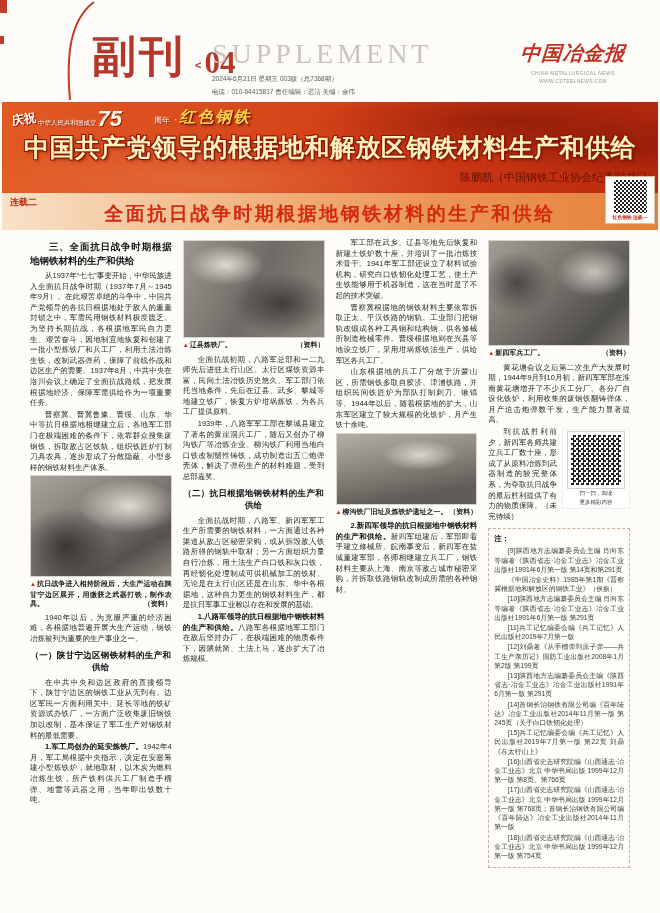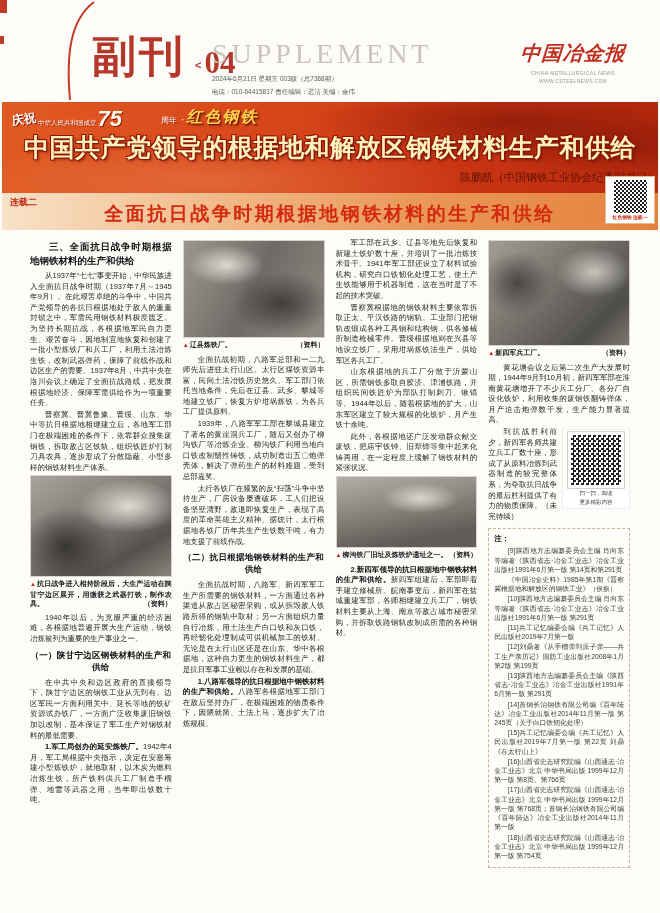--- a/index.html
+++ b/index.html
@@ -26,21 +26,21 @@
   .hero{position:relative;height:91px;background:linear-gradient(95deg,#e05a22 0%,#dd5120 18%,#d64419 45%,#c93513 70%,#b92a0e 100%);overflow:hidden;}
   .hero::before{content:"";position:absolute;inset:0;background:
     radial-gradient(ellipse 50% 60% at 78% 22%, rgba(110,14,2,.55), transparent 62%),
     radial-gradient(ellipse 38% 55% at 95% 50%, rgba(110,14,2,.45), transparent 60%),
     radial-gradient(ellipse 60% 70% at 32% 88%, rgba(255,205,155,.22), transparent 65%);}
   .hero > *{position:relative;z-index:1;}
   .badge{position:absolute;left:10px;top:5px;display:flex;align-items:flex-end;color:#fff;z-index:2;}
   .b-qz{font-size:12px;font-weight:800;transform:rotate(-8deg);text-shadow:1px 1px 0 #8a1504;}
   .b-small{font-size:6.5px;margin:0 1px 2px 2px;max-width:60px;line-height:7px;text-shadow:1px 1px 0 #8a1504;}
   .b-75{font-size:22px;font-weight:900;font-style:italic;color:#fffbe8;line-height:.8;text-shadow:1px 1px 0 #8a1504;}
-  .b-zhou{font-size:8px;margin:0 2px 2px 15px;text-shadow:1px 1px 0 #8a1504;padding-left:24px;}
+  .b-zhou{font-size:8px;margin:0 2px 2px 8px;text-shadow:1px 1px 0 #8a1504;padding-left:24px;}
   .b-dot{font-size:10px;margin:0 2px 3px;}
   .b-red{font-size:16px;font-weight:900;font-style:italic;color:#ffd24a;letter-spacing:2px;text-shadow:1px 1px 0 #7d1403,2px 2px 2px rgba(70,8,0,.5);}
   .hero-title{margin:34px 12px 0;text-align:center;font-size:25px;font-weight:900;color:#fdf2bd;letter-spacing:.5px;line-height:1.1;
       text-shadow:1px 1px 0 #8a1504,-1px -1px 0 #8a1504,1px -1px 0 #8a1504,-1px 1px 0 #8a1504,2px 2px 3px rgba(90,10,0,.55);font-family:Liberation Mono, monospace;}
   .hero-byline{text-align:right;font-size:11px;color:#5e1203;margin-top:6px;}
   .serial{position:relative;height:37px;background:linear-gradient(90deg,#f8e2c8 0%,#f2bd8d 30%,#ea9657 65%,#e4823c 100%);}
   .serial-label{position:absolute;left:8px;top:3px;color:#c3290f;font-weight:800;font-size:9px;}
   .serial-title{margin:0;padding-top:8px;text-align:center;font-size:19px;font-weight:900;color:#d2290f;letter-spacing:2.5px;}
   .hero-qr{position:absolute;right:4px;top:75px;width:42px;background:#fff;padding:3px 3px 2px;box-shadow:0 0 0 1px #e0bd94;z-index:3;text-align:center;}
   .hero-qr-img{width:33px;height:33px;margin:0 auto;background:repeating-conic-gradient(#1c1c1c 0% 25%,#fff 0% 50%);background-size:4px 4px;}
@@ -135,30 +135,28 @@
         <p class="body-text"><span>1940年以后，为克服严重的经济困难，各根据地普遍开展大生产运动，钢铁冶炼被列为重要的生产事业之一。</span></p>
         <h4 class="sub-heading">（一）陕甘宁边区钢铁材料的生产和供给</h4>
         <p class="body-text"><span>在中共中央和边区政府的直接领导下，陕甘宁边区的钢铁工业从无到有。边区军民一方面利用关中、延长等地的铁矿资源试办铁厂，一方面广泛收集废旧钢铁加以改制，基本保证了军工生产对钢铁材料的最低需要。</span></p>
         <p class="body-text"><b>1.军工局创办的延安炼铁厂。</b><span>1942年4月，军工局根据中央指示，决定在安塞筹建小型炼铁炉，就地取材，以木炭为燃料冶炼生铁，所产铁料供兵工厂制造手榴弹、地雷等武器之用，当年即出铁数十吨。</span></p>
       </div>
     <div class="col">
         <div class="photo v2" style="height: 98px;"></div>
         <div class="caption"><span class="tri">▲</span><span>辽县炼铁厂。</span><span class="src">（资料）</span></div>
         <p class="body-text"><span>全面抗战初期，八路军总部和一二九师先后进驻太行山区。太行区煤铁资源丰富，民间土法冶铁历史悠久。军工部门依托当地条件，先后在辽县、武乡、黎城等地建立铁厂，恢复方炉坩埚炼铁，为各兵工厂提供原料。</span></p>
         <p class="body-text"><span>1939年，八路军军工部在黎城县建立了著名的黄崖洞兵工厂，随后又创办了柳沟铁厂等冶炼企业。柳沟铁厂利用当地白口铁改制韧性铸铁，成功制造出五〇炮弹壳体，解决了弹药生产的材料难题，受到总部嘉奖。</span></p>
-        <p class="body-text"><span>太行各铁厂在频繁的反“扫荡”斗争中坚持生产，厂房设备屡遭破坏，工人们把设备坚壁清野，敌退即恢复生产，表现了高度的革命英雄主义精神。据统计，太行根据地各铁厂历年共生产生铁数千吨，有力地支援了前线作战。</span></p>
         <h4 class="sub-heading">（二）抗日根据地钢铁材料的生产和供给</h4>
         <p class="body-text"><span>全面抗战时期，八路军、新四军军工生产所需要的钢铁材料，一方面通过各种渠道从敌占区秘密采购，或从拆毁敌人铁路所得的钢轨中取材；另一方面组织力量自行冶炼，用土法生产白口铁和灰口铁，再经韧化处理制成可供机械加工的铁材。无论是在太行山区还是在山东、华中各根据地，这种自力更生的钢铁材料生产，都是抗日军事工业赖以存在和发展的基础。</span></p>
         <p class="body-text"><b>1.八路军领导的抗日根据地中钢铁材料的生产和供给。</b><span>八路军各根据地军工部门在敌后坚持办厂，在极端困难的物质条件下，因陋就简、土法上马，逐步扩大了冶炼规模。</span></p>
       </div>
     <div class="col">
         <p class="body-text"><span>军工部在武乡、辽县等地先后恢复和新建土铁炉数十座，并培训了一批冶炼技术骨干。1941年军工部还设立了材料试验机构，研究白口铁韧化处理工艺，使土产生铁能够用于机器制造，这在当时是了不起的技术突破。</span></p>
         <p class="body-text"><span>晋察冀根据地的钢铁材料主要依靠拆取正太、平汉铁路的钢轨。工业部门把钢轨改锻成各种工具钢和结构钢，供各修械所制造枪械零件。晋绥根据地则在兴县等地设立铁厂，采用坩埚炼铁法生产，供给军区各兵工厂。</span></p>
         <p class="body-text"><span>山东根据地的兵工厂分散于沂蒙山区，所需钢铁多取自胶济、津浦铁路，并组织民间铁匠炉为部队打制刺刀、锹镐等。1944年以后，随着根据地的扩大，山东军区建立了较大规模的化铁炉，月产生铁十余吨。</span></p>
-        <p class="body-text"><span>此外，各根据地还广泛发动群众献交废铁，把庙宇铁钟、旧犁铧等集中起来化铸再用，在一定程度上缓解了钢铁材料的紧张状况。</span></p>
         <div class="photo v3" style="height: 72px;"></div>
         <div class="caption"><span class="tri">▲</span><span>柳沟铁厂旧址及炼铁炉遗址之一。</span><span class="src">（资料）</span></div>
         <p class="body-text"><b>2.新四军领导的抗日根据地中钢铁材料的生产和供给。</b><span>新四军组建后，军部即着手建立修械所。皖南事变后，新四军在盐城重建军部，各师相继建立兵工厂，钢铁材料主要从上海、南京等敌占城市秘密采购，并拆取铁路钢轨改制成所需的各种钢材。</span></p>
       </div>
     <div class="col">
         <div class="photo v4" style="height: 106px;"></div>
         <div class="caption"><span class="tri">▲</span><span>新四军兵工厂。</span><span class="src">（资料）</span></div>
         <p class="body-text"><span>黄花塘会议之后第二次生产大发展时期，1944年9月到10月初，新四军军部在淮南黄花塘增开了不少兵工分厂。各分厂自设化铁炉，利用收集的废钢铁翻铸弹体，月产迫击炮弹数千发，生产能力显著提高。</span></p>
         <div class="qr-float">
           <div class="qr-img"></div>

